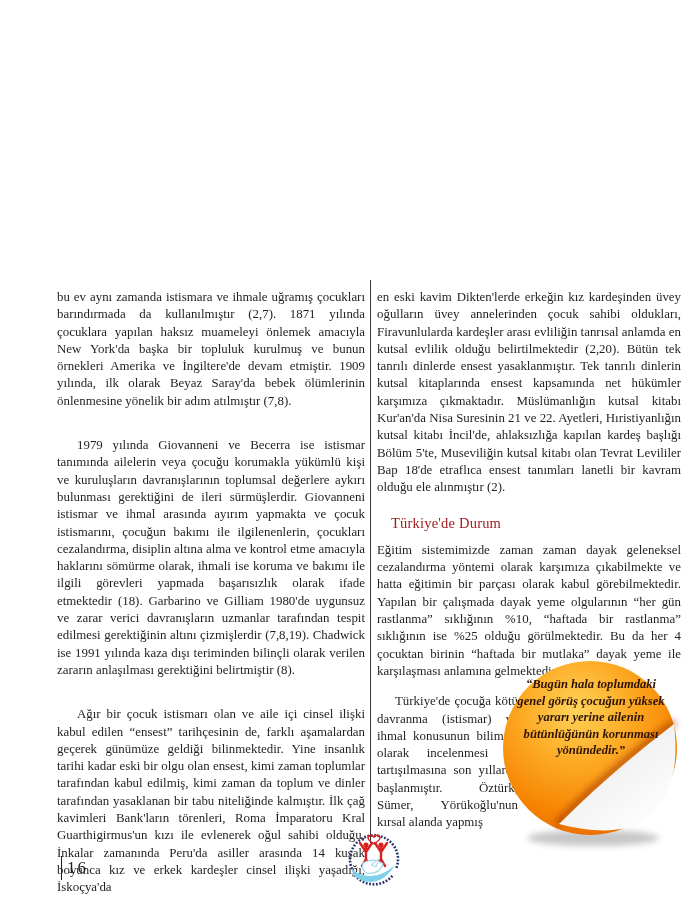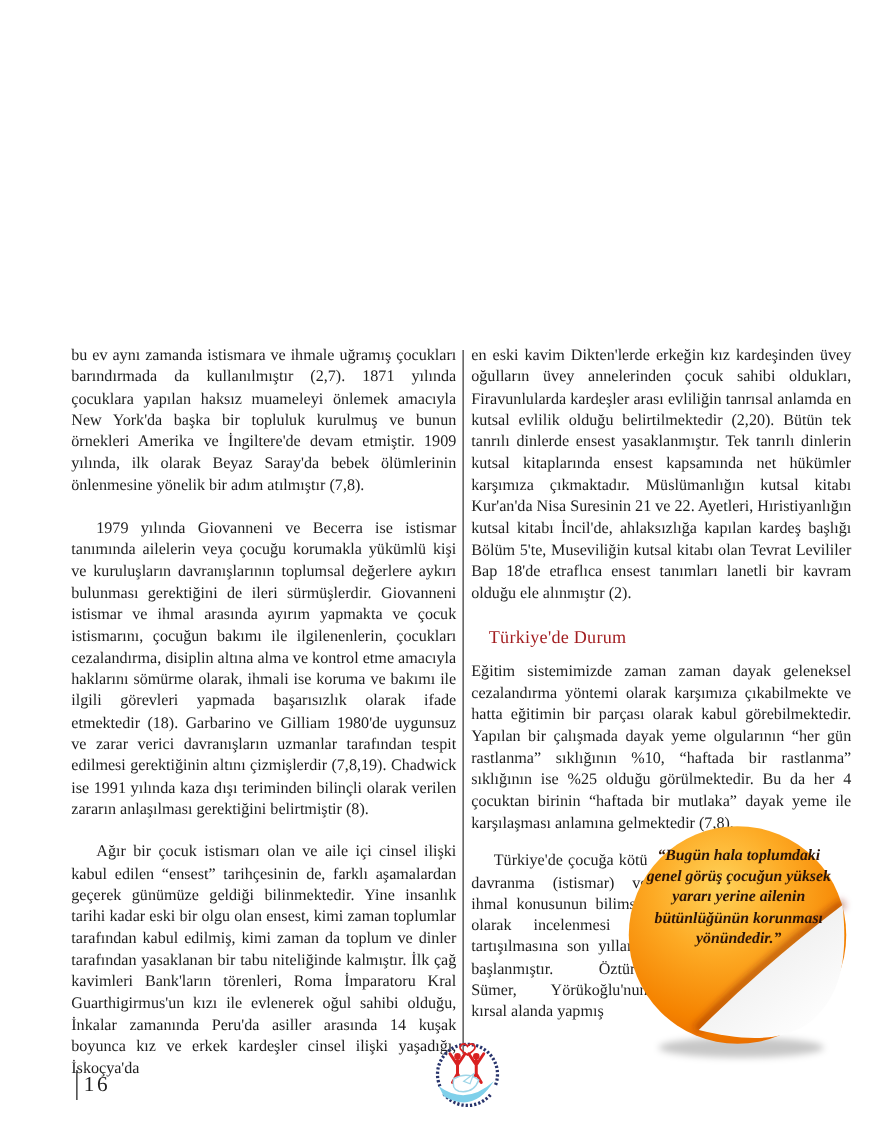--- a/index.html
+++ b/index.html
@@ -1,25 +1,25 @@
 <!DOCTYPE html>
 <html><head>
 <meta charset="utf-8">
 <style>
   html,body{margin:0;padding:0;background:#888;}
   #page{
     position:relative;width:700px;height:917px;background:#ffffff;
     overflow:hidden;font-family:"Liberation Serif","DejaVu Serif",serif;
     color:#1f1f1f;margin:0 auto;
   }
-  .col{position:absolute;top:276px;font-size:12.9px;line-height:17.3px;text-align:justify;}
+  .col{position:absolute;top:289px;font-size:12.9px;line-height:17.3px;text-align:justify;}
   #left-col{left:57px;width:308px;}
   #right-col{left:377px;width:304px;}
   .col p{margin:0 0 0 0;}
-  .col p + p{margin-top:17px;}
+  .col p + p{margin-top:27px;}
   .col p.indent{text-indent:20px;}
   #column-divider{
     position:absolute;left:370px;top:280px;height:563px;width:0;
     border-left:1px solid #3a3a3a;
   }
   .section-heading{
     color:#a21d20;font-weight:normal;font-size:14.5px;
     margin:18px 0 10px 0;text-indent:14px;letter-spacing:.2px;
   }
   

